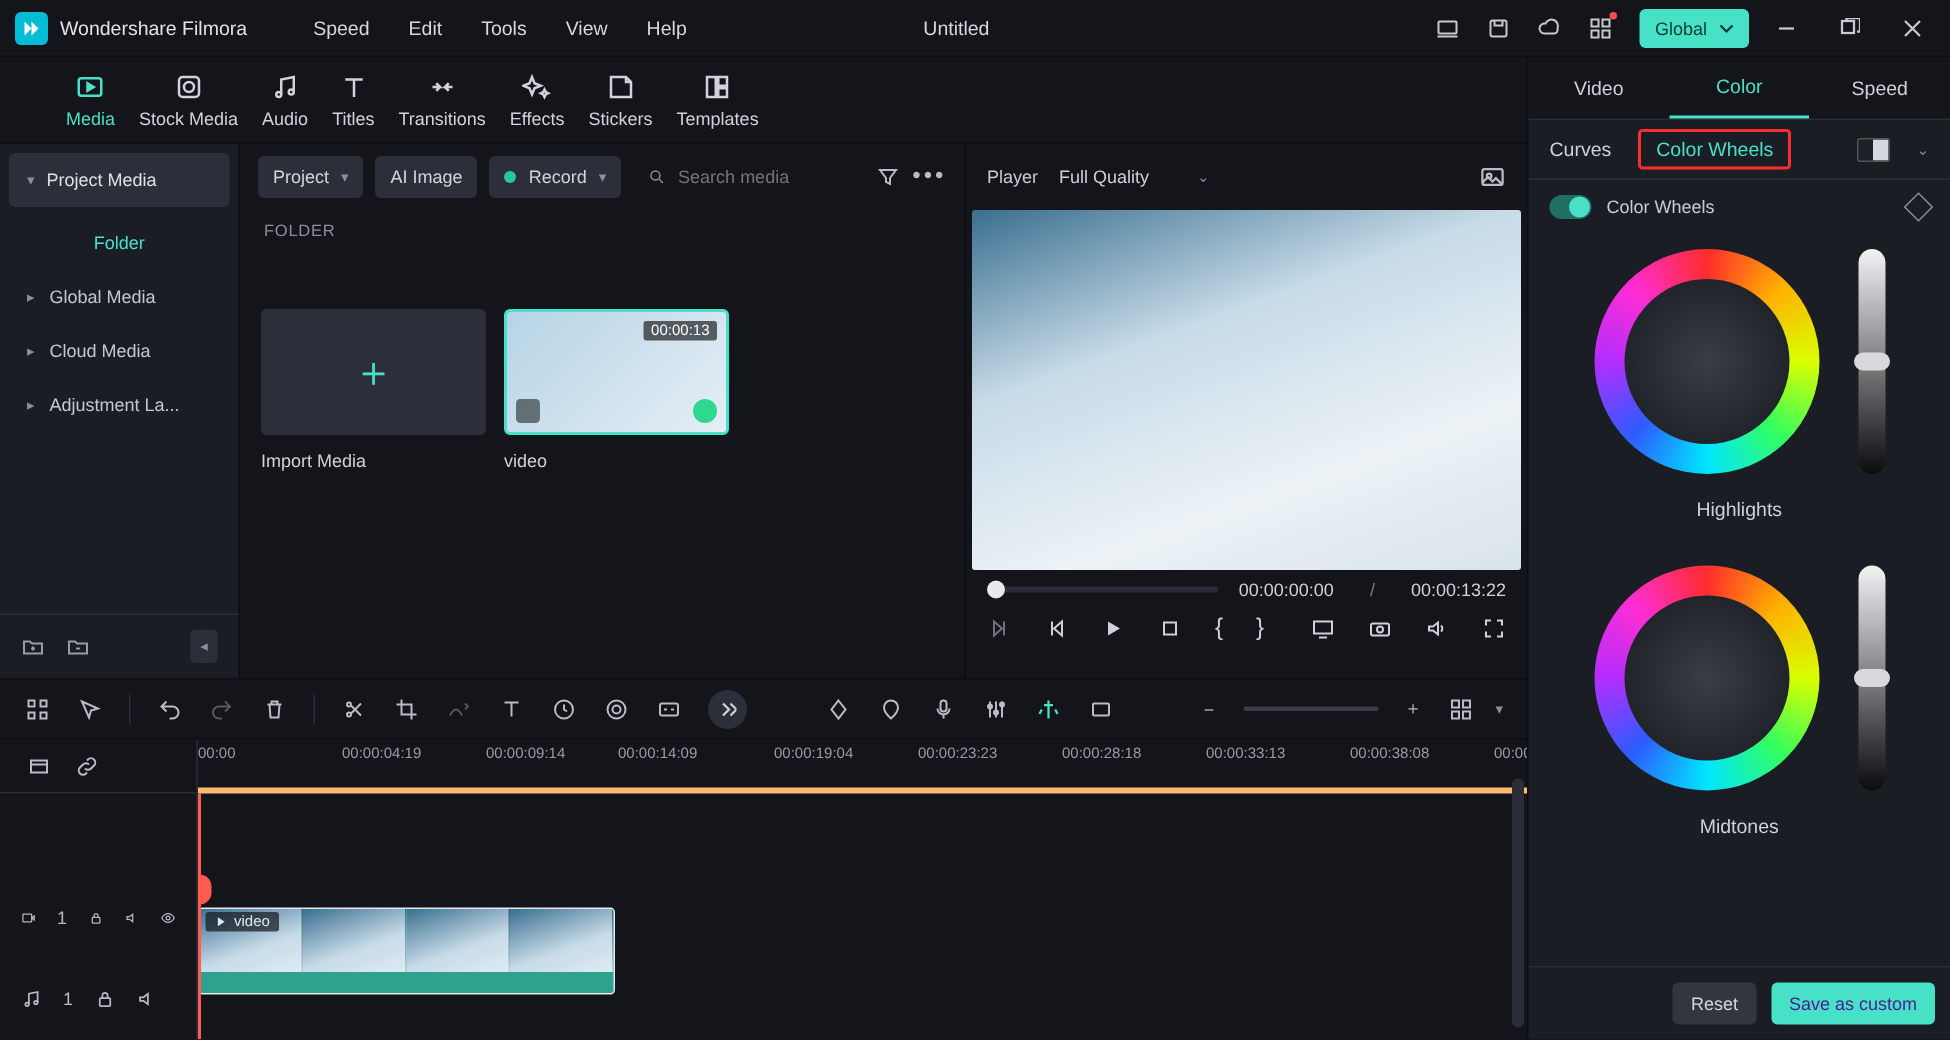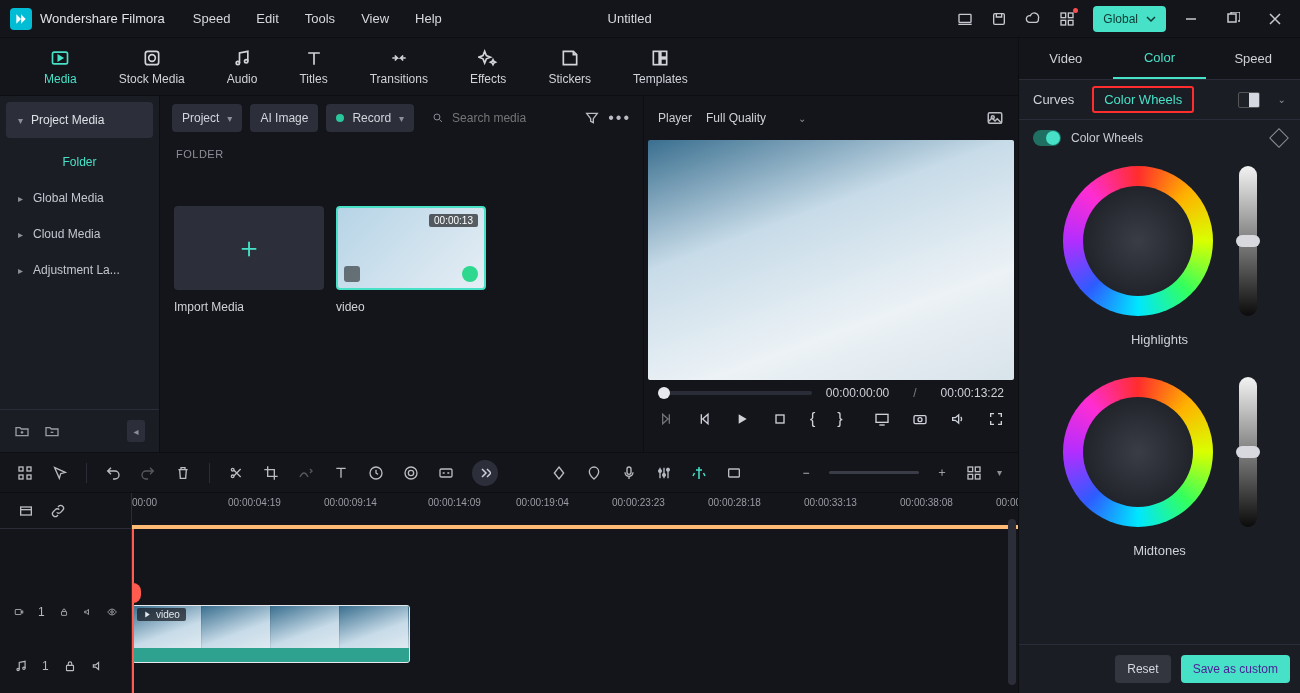--- a/index.html
+++ b/index.html
@@ -1,26 +1,26 @@
 <!DOCTYPE html>
 <html><head>
 <meta charset="utf-8">
 <style>
   * { box-sizing: border-box; margin: 0; padding: 0; font-family: -apple-system, "Segoe UI", sans-serif; }
   body { background: #14151b; color: #c9ccd3; width: 1300px; height: 693px; overflow: hidden; font-size: 12px; user-select: none; }
   .titlebar { height: 38px; display: flex; align-items: center; background: #14151b; border-bottom: 1px solid #0d0e12; }
   .logo { width: 22px; height: 22px; margin: 0 8px 0 10px; background: #00bcd4; border-radius: 4px; display: flex; align-items: center; justify-content: center; }
-  .app-name { color: #e0e2e8; font-size: 13px; margin-right: 28px; }
+  .app-name { color: #e0e2e8; font-size: 13px; margin-right: 44px; }
   .menu { display: flex; gap: 26px; color: #d6d8df; font-size: 13px; }
   .doc-title { flex: 1; text-align: center; color: #d6d8df; font-size: 13px; padding-right: 140px; }
   .tb-icons { display: flex; gap: 18px; align-items: center; }
   .tb-icon { width: 16px; height: 16px; color: #c7c9d0; }
   .export-btn { background: #47e1c7; border-radius: 4px; height: 26px; padding: 0 10px; display: flex; align-items: center; gap: 8px; margin: 0 18px; color: #0d3a33; font-weight: 500; }
   .win-ctrls { display: flex; gap: 28px; margin-right: 18px; }
-  .tabs-row { height: 58px; display: flex; align-items: center; gap: 42px; padding-left: 44px; border-bottom: 1px solid #0d0e12; text-align: center; }
+  .tabs-row { height: 58px; display: flex; align-items: center; gap: 16px; padding-left: 44px; border-bottom: 1px solid #0d0e12; text-align: center; }
   .tab { display: flex; flex-direction: column; align-items: center; gap: 4px; color: #d0d3da; font-size: 12px; }
   .tab.active { color: #47e1c7; }
   .tab svg { width: 20px; height: 20px; }
   .workspace { display: flex; height: 356px; }
   .left-panel { width: 160px; background: #1b1d25; display: flex; flex-direction: column; border-right: 1px solid #0d0e12; }
   .pm-header { height: 36px; background: #2c2f3a; display: flex; align-items: center; gap: 8px; padding: 0 12px; color: #dee0e6; font-size: 12px; margin: 6px; border-radius: 4px; }
   .pm-item { height: 36px; display: flex; align-items: center; gap: 10px; padding: 0 18px; color: #c4c7cf; }
   .pm-item.folder { color: #47e1c7; justify-content: center; font-weight: 500; }
   .left-bottom { margin-top: auto; display: flex; gap: 14px; padding: 10px 14px; border-top: 1px solid #2a2d38; align-items:center; }
   .mid-panel { flex: 1; background: #14151b; display: flex; flex-direction: column; border-right: 1px solid #0d0e12; }
@@ -535,21 +535,21 @@
                   <path d="M4 10v4h4l5 4V6l-5 4H4z"></path>
                 </svg>
         </div>
       </div>
     </div>
     <div class="tl-right">
       <div class="ruler" id="ruler">
               <span class="tick" style="left: 0px;">00:00</span>
               <span class="tick" style="left: 96px;">00:00:04:19</span>
               <span class="tick" style="left: 192px;">00:00:09:14</span>
-              <span class="tick" style="left: 296px;">00:00:14:09</span>
+              <span class="tick" style="left: 280px;">00:00:14:09</span>
               <span class="tick" style="left: 384px;">00:00:19:04</span>
               <span class="tick" style="left: 480px;">00:00:23:23</span>
               <span class="tick" style="left: 576px;">00:00:28:18</span>
               <span class="tick" style="left: 672px;">00:00:33:13</span>
               <span class="tick" style="left: 768px;">00:00:38:08</span>
               <span class="tick" style="left: 864px;">00:00:43</span>
             </div>
       <div class="tracks-area">
         <div class="playhead"></div>
         <div class="clip">

